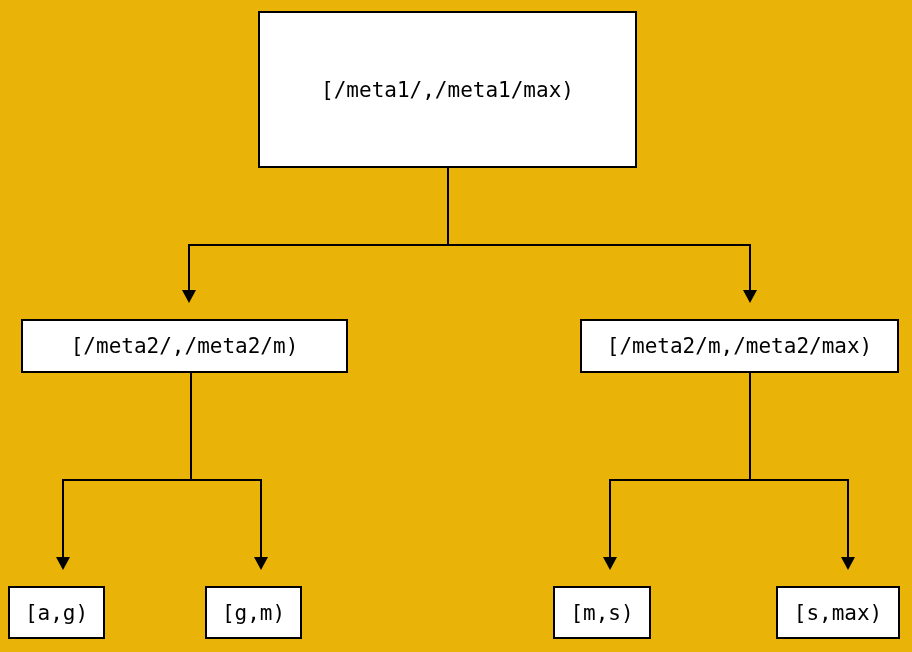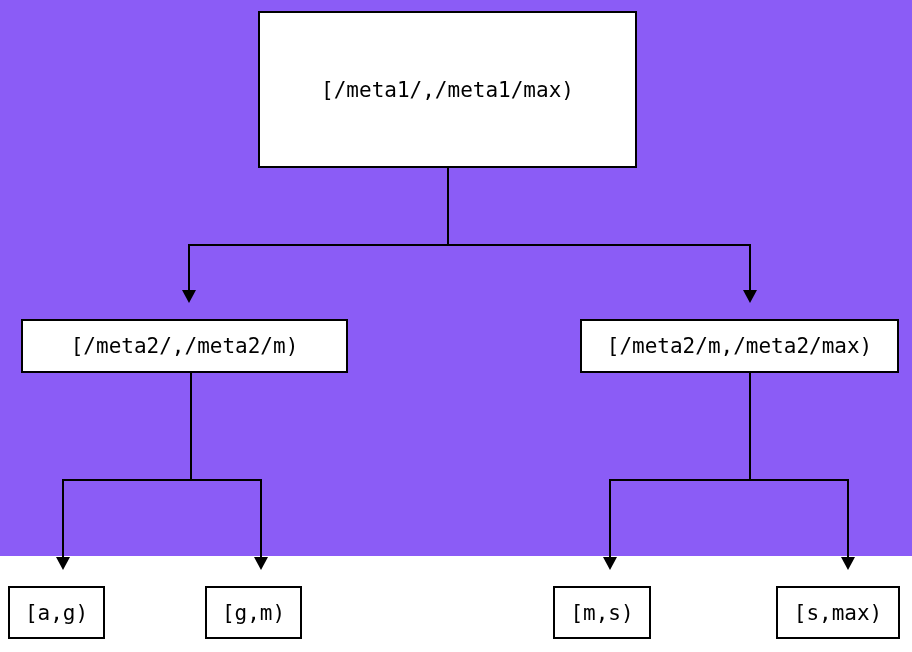--- a/index.html
+++ b/index.html
@@ -10,22 +10,22 @@
   }
   body {
     width: 912px;
     height: 652px;
     font-family: "DejaVu Sans Mono", "Liberation Mono", monospace;
     overflow: hidden;
   }
   #diagram-root {
     position: relative;
     width: 912px;
-    height: 556px;
-    background: #8b5cf6;
+    height: 652px;
+    background: #eab308;
   }
   svg#tree-svg {
     position: absolute;
     top: 0;
     left: 0;
     width: 912px;
     height: 652px;
     display: block;
   }
   .node-box {

